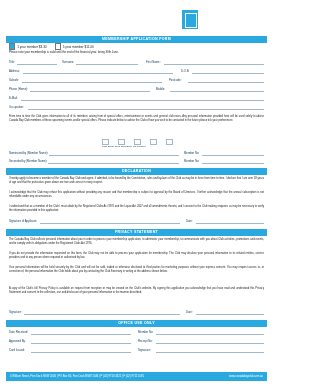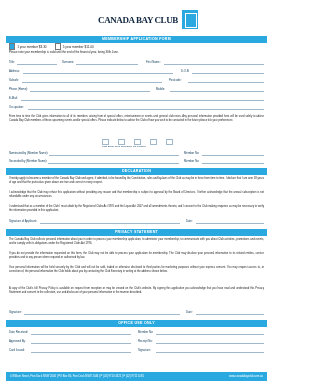--- a/index.html
+++ b/index.html
@@ -51,23 +51,20 @@
 
   .tiny{font-size:2.5px;}
 </style>
 </head>
 <body>
 
 <div class="page">
   <div class="sheet">
 
     <div class="header">
-      <div class="logo-wrap">
-        <span class="logo-text">CANADA BAY CLUB</span>
-      </div>
       <div class="logo-box"></div>
     </div>
 
     <div class="bar" style="top:31px;">MEMBERSHIP APPLICATION FORM</div>
 
     <div class="tier-row">
       <span class="chk"></span>
       <span class="tier-label">1 year member $3.30</span>
       <span class="chk empty" style="margin-left:6px;"></span>
       <span class="tier-label">5 year member $11.00</span>

